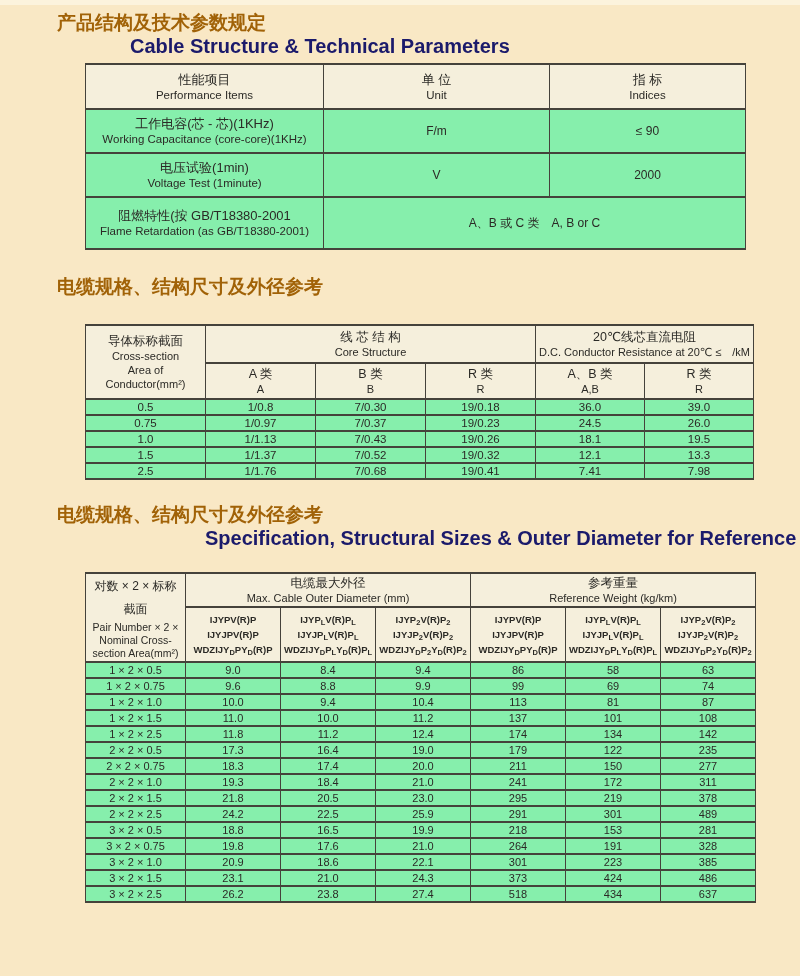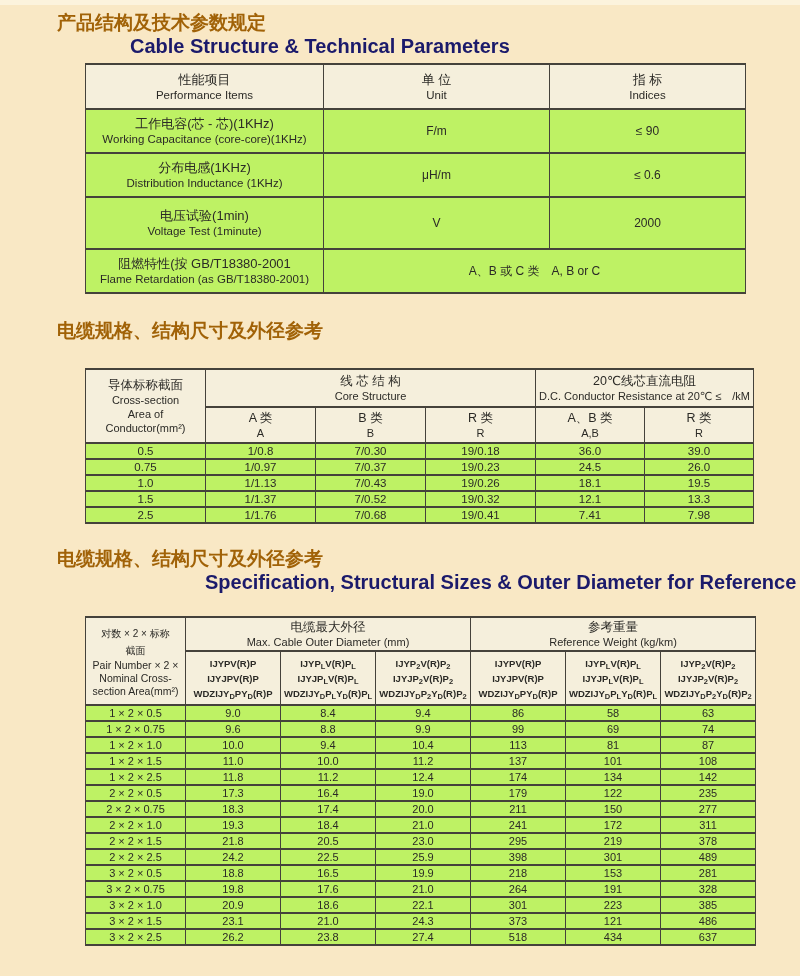--- a/index.html
+++ b/index.html
@@ -20,21 +20,21 @@
   .sec-title-en {
     margin:4px 0 0 130px;
     font-size:20px; font-weight:bold; line-height:18px;
     color:#1b1a6b;
   }
   .sec2-title-zh { margin:25px 0 0 57px; }
   .sec2-title-en { margin-left:205px; }
 
   table {
     border-collapse:collapse; table-layout:fixed;
-    background:#bef264;
+    background:#86efac;
   }
   th, td {
     border-left:1px solid #45423b; border-right:1px solid #45423b;
     border-top:2px solid #45423b; border-bottom:2px solid #45423b;
     text-align:center; vertical-align:middle;
     padding:2px 2px; font-weight:normal;
   }
   thead th { background:#f5efdc; }
 
   .zh { font-size:13px; line-height:17px; }
@@ -57,21 +57,21 @@
   .t2 thead tr.sub th { height:30px; }
   .t2 td { font-size:11.5px; height:15px; line-height:14px; padding:0 2px; }
 
   
   .t3 { width:670px; margin:25px 0 0 85px; }
   .t3 .zh { font-size:12.5px; line-height:16px; }
   .t3 .en { font-size:11px; line-height:14px; }
   .t3 thead tr.grp th { height:32px; padding:1px 2px; }
   .t3 thead tr.mod th { height:54px; padding:1px 0; }
   .t3 .model { font-size:9.5px; font-weight:bold; line-height:15px; white-space:pre-line; }
-  .t3 .lh .zh { font-size:10px; line-height:17px; }
+  .t3 .lh .zh { font-size:12px; line-height:23px; }
   .t3 .lh .en { font-size:10.5px; line-height:13px; }
   .t3 td { font-size:11px; height:15px; line-height:14px; padding:0 2px; }
 </style>
 </head>
 <body>
 
 <div class="top-strip"></div>
 
 <div class="sec-title-zh">产品结构及技术参数规定</div>
 <div class="sec-title-en">Cable Structure &amp; Technical Parameters</div>
@@ -99,28 +99,20 @@
     </tr>
   </thead>
   <tbody>
       <tr>
         <td>
           <div class="zh">工作电容(芯 - 芯)(1KHz)</div>
           <div class="en">Working Capacitance (core-core)(1KHz)</div>
         </td>
         <td>F/m</td>
         <td>≤ 90</td>
-      </tr>
-      <tr>
-        <td>
-          <div class="zh">分布电感(1KHz)</div>
-          <div class="en">Distribution Inductance (1KHz)</div>
-        </td>
-        <td>μH/m</td>
-        <td>≤ 0.6</td>
       </tr>
       <tr>
         <td>
           <div class="zh">电压试验(1min)</div>
           <div class="en">Voltage Test (1minute)</div>
         </td>
         <td>V</td>
         <td>2000</td>
       </tr>
       <tr>
@@ -359,21 +351,21 @@
         <td>23.0</td>
         <td>295</td>
         <td>219</td>
         <td>378</td>
       </tr>
       <tr>
         <td>2 × 2 × 2.5</td>
         <td>24.2</td>
         <td>22.5</td>
         <td>25.9</td>
-        <td>398</td>
+        <td>291</td>
         <td>301</td>
         <td>489</td>
       </tr>
       <tr>
         <td>3 × 2 × 0.5</td>
         <td>18.8</td>
         <td>16.5</td>
         <td>19.9</td>
         <td>218</td>
         <td>153</td>
@@ -396,21 +388,21 @@
         <td>301</td>
         <td>223</td>
         <td>385</td>
       </tr>
       <tr>
         <td>3 × 2 × 1.5</td>
         <td>23.1</td>
         <td>21.0</td>
         <td>24.3</td>
         <td>373</td>
-        <td>121</td>
+        <td>424</td>
         <td>486</td>
       </tr>
       <tr>
         <td>3 × 2 × 2.5</td>
         <td>26.2</td>
         <td>23.8</td>
         <td>27.4</td>
         <td>518</td>
         <td>434</td>
         <td>637</td>

